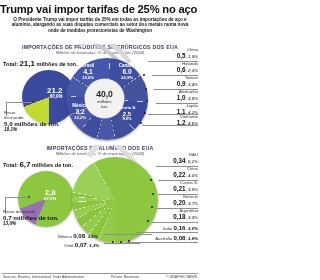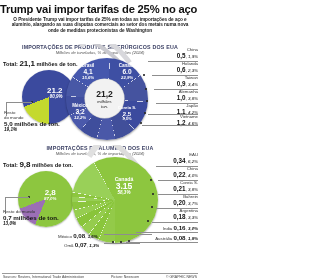--- a/index.html
+++ b/index.html
@@ -149,21 +149,21 @@
                   rgba(255,255,255,.75) 112deg 112.7deg, transparent 112.7deg 152deg,
                   rgba(255,255,255,.75) 152deg 152.7deg, transparent 152.7deg 196deg,
                   rgba(255,255,255,.7) 196deg 196.6deg, transparent 196.6deg 226deg,
                   rgba(255,255,255,.7) 226deg 226.6deg, transparent 226.6deg 252deg,
                   rgba(255,255,255,.7) 252deg 252.6deg, transparent 252.6deg 278deg,
                   rgba(255,255,255,.7) 278deg 278.6deg, transparent 278.6deg 304deg,
                   rgba(255,255,255,.7) 304deg 304.6deg, transparent 304.6deg 332deg,
                   rgba(255,255,255,.7) 332deg 332.6deg, transparent 332.6deg 360deg);"></div>
 
     <div class="donut-hole" style="left:85px;top:35px;width:39px;height:39px;">
-      <span style="font-size:8.6px;font-weight:bold;">21,2</span>
+      <span style="font-size:8.6px;font-weight:bold;">40,0</span>
       <span style="font-size:4.2px;font-style:italic;">milhões</span>
       <span style="font-size:4.2px;font-style:italic;">ton.</span>
     </div>
 
     <div class="lbl" style="left:75px;top:20px;color:#fff;text-align:center;width:26px;">
       <span class="v" style="font-size:4.6px;">Brasil</span>
       <span class="v" style="font-size:6.6px;">4,1</span>
       <span class="p" style="font-size:4.2px;">15,6%</span>
     </div>
 
@@ -235,21 +235,21 @@
       <div class="arc" style="left:70px;top:-36px;width:190px;height:185px;border-width:6px;border-color:#e0e0e0 #e0e0e0 transparent transparent;transform:rotate(-12deg);"></div>
       <div class="arc" style="left:20px;top:40px;width:230px;height:160px;border-width:5px;border-color:transparent transparent #d6d6d6 transparent;transform:rotate(-4deg);"></div>
       <div class="arc" style="left:-20px;top:56px;width:240px;height:150px;border-width:4px;border-color:transparent transparent #cfcfcf transparent;transform:rotate(5deg);"></div>
     </div>
 
     <div class="band-head">IMPORTAÇÕES DE ALUMÍNIO DOS EUA</div>
     <div class="band-sub">Milhões de toneladas, % de importações (2024)</div>
 
     <div class="total" style="left:3px;top:15px;">
       <span>Total:</span>
-      <b>9,8</b>
+      <b>6,7</b>
       <span>milhões de ton.</span>
     </div>
 
     <div class="pie" style="left:18px;top:26px;width:56px;height:56px;
                 background:conic-gradient(from 203deg,#9b6fb5 0deg 46.8deg,#8dc63f 46.8deg 360deg);
                 box-shadow:0 .6px 1.4px rgba(0,0,0,.35);"></div>
     <div class="lbl" style="left:44px;top:44px;color:#fff;text-align:center;">
       <span class="v" style="font-size:8px;">2,8</span>
       <span class="p" style="font-size:4.4px;">87,0%</span>
     </div>
@@ -284,25 +284,20 @@
                   rgba(255,255,255,.8) 247deg 247.7deg, transparent 247.7deg 261deg,
                   rgba(255,255,255,.8) 261deg 261.7deg, transparent 261.7deg 274deg,
                   rgba(255,255,255,.8) 274deg 274.7deg, transparent 274.7deg 286deg,
                   rgba(255,255,255,.8) 286deg 286.7deg, transparent 286.7deg 297deg,
                   rgba(255,255,255,.8) 297deg 297.7deg, transparent 297.7deg 304deg,
                   rgba(255,255,255,.8) 304deg 304.7deg, transparent 304.7deg 310deg,
                   rgba(255,255,255,.8) 310deg 310.7deg, transparent 310.7deg 360deg);"></div>
 
     <div class="donut-hole" style="left:93px;top:33px;width:44px;height:44px;background:transparent;box-shadow:none;"></div>
 
-    <div class="lbl" style="left:106px;top:32px;color:#fff;text-align:center;width:36px;">
-      <span class="v" style="font-size:5.2px;">Canadá</span>
-      <span class="v" style="font-size:8.6px;">3.15</span>
-      <span class="p" style="font-size:4.6px;">58,3%</span>
-    </div>
 
     <div class="leader" style="right:2px;top:8px;">
       <span class="nm">EAU</span>
       <span class="nums"><b>0,34</b>, <i>6,2%</i></span>
     </div>
     <div class="rule" style="right:2px;top:20.5px;width:42px;"></div>
 
     <div class="leader" style="right:2px;top:22px;">
       <span class="nm">China</span>
       <span class="nums"><b>0,22</b>, <i>4,0%</i></span>

